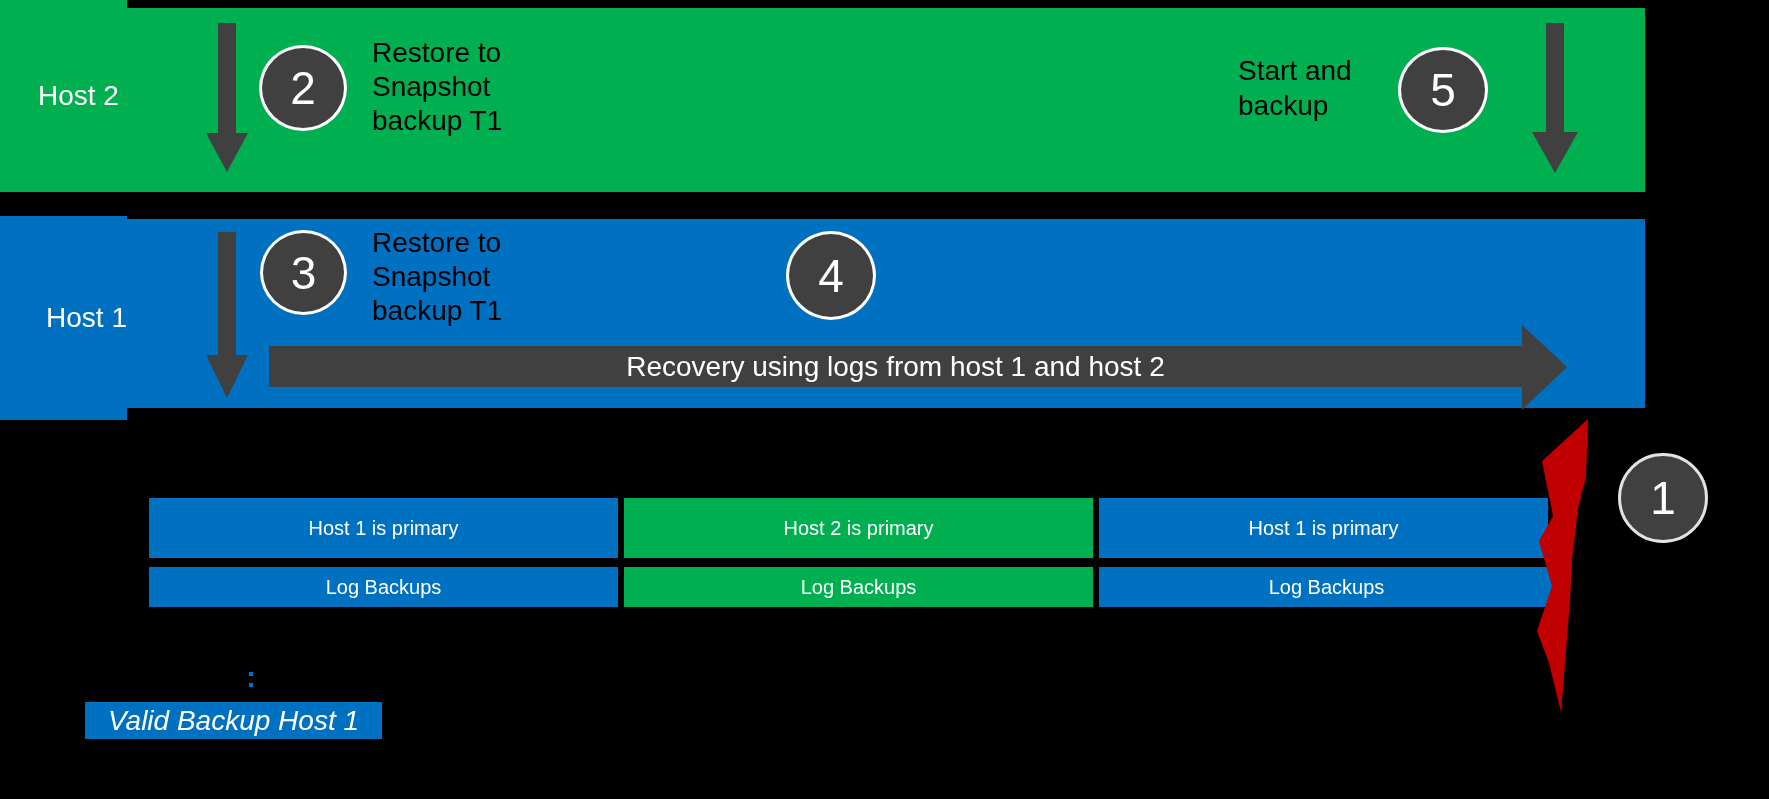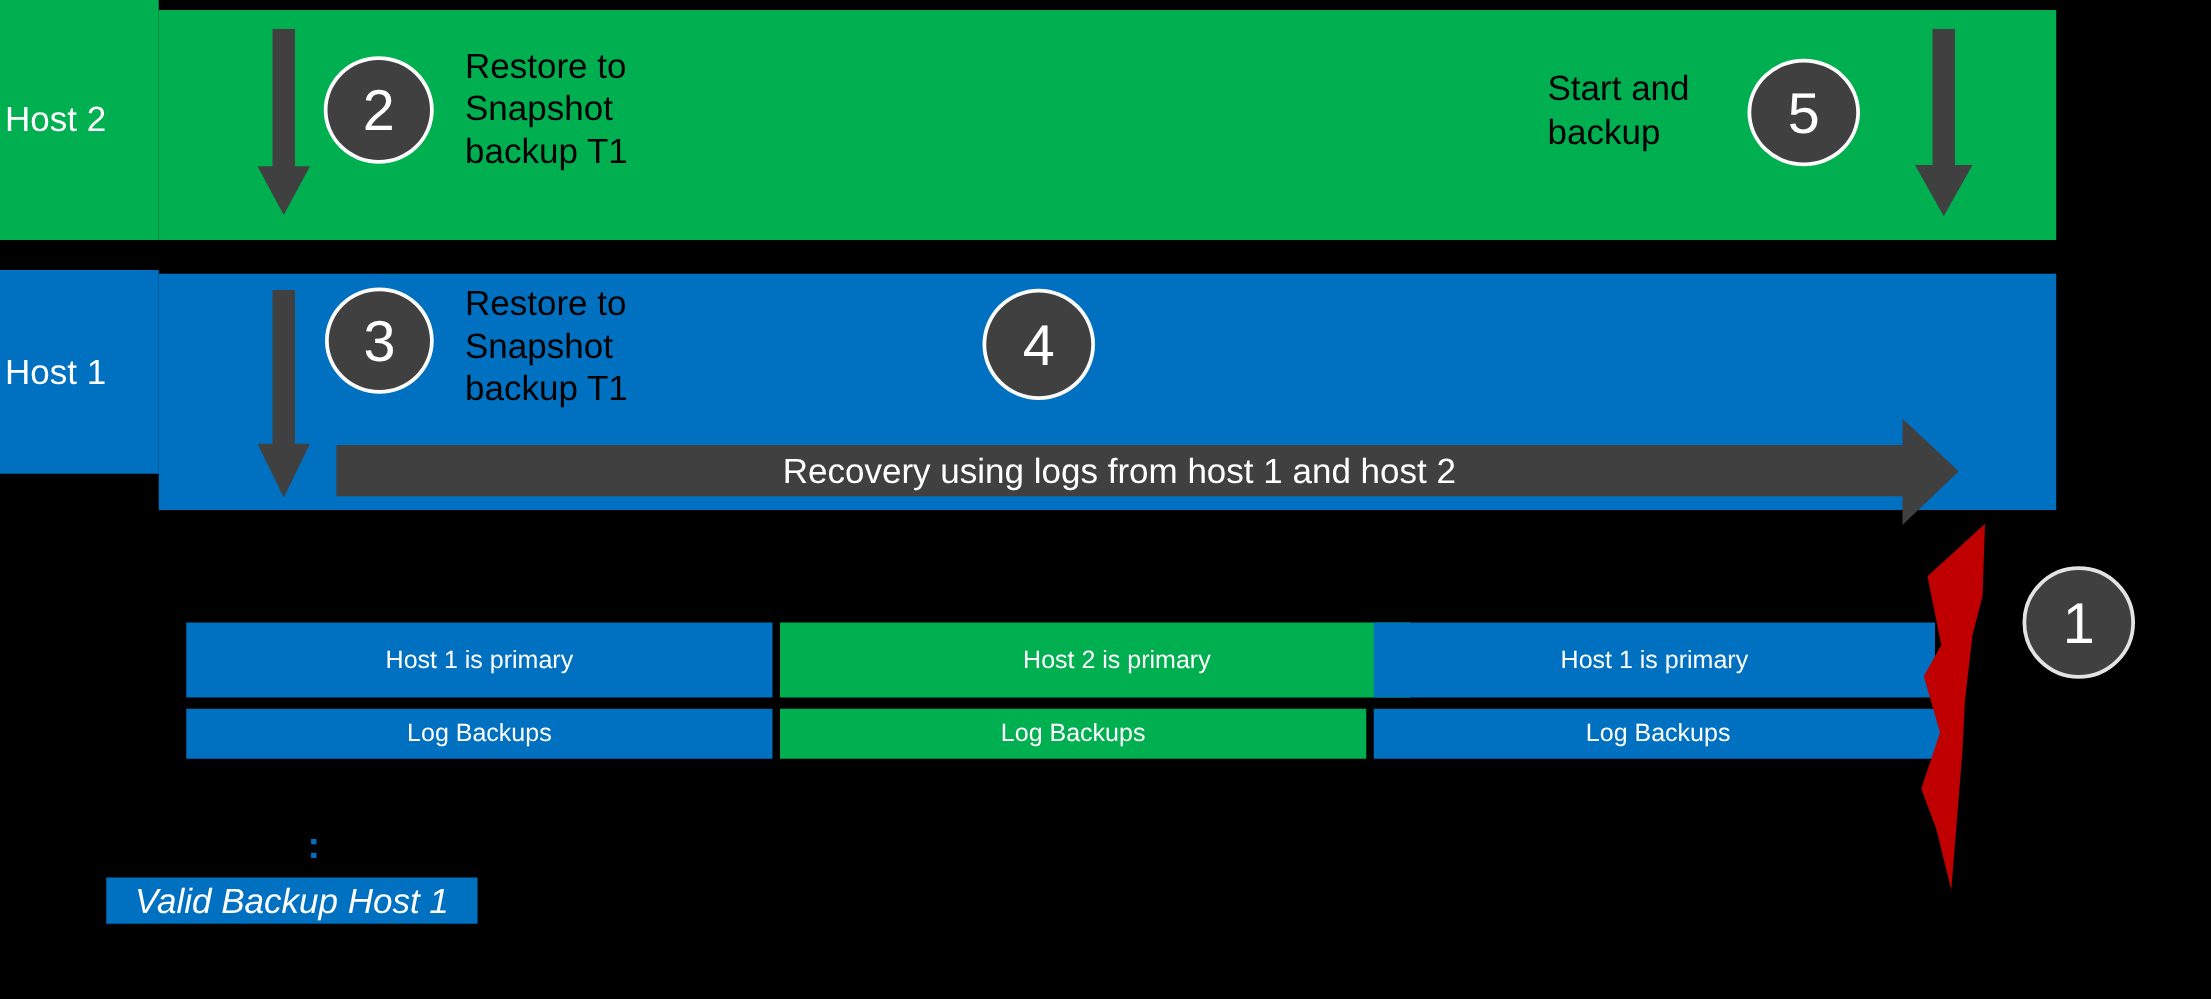--- a/index.html
+++ b/index.html
@@ -6,21 +6,21 @@
   .stage{
     position:relative;width:1769px;height:799px;overflow:hidden;
     background:var(--background,#000);
     font-family:"Liberation Sans",sans-serif;
     -webkit-font-smoothing:antialiased;
   }
   .abs{position:absolute;}
   .green-bg{background:var(--green,#00B050);}
   .blue-bg{background:var(--blue,#0070C0);}
   .lane-label{
-    display:flex;align-items:center;padding-left:4px;box-sizing:border-box;
+    display:flex;align-items:center;padding-left:38px;box-sizing:border-box;
     color:#fff;font-size:28px;
   }
   .note{color:#000;font-size:28px;line-height:34px;white-space:nowrap;}
   .step-circle{
     position:absolute;border-radius:50%;
     background:var(--dark,#404040);border:3px solid #fcfcfc;
     display:flex;align-items:center;justify-content:center;
     color:#fff;font-size:46px;box-sizing:border-box;
   }
   .seg{
@@ -74,21 +74,21 @@
   <div class="step-circle" style="left:1398px;top:47px;width:90px;height:86px;">
     <span>5</span>
   </div>
 
   <div class="abs arrow-icon" style="left:1532px;top:23px;width:46px;height:150px;">
     <svg width="46" height="150" viewBox="0 0 46 150">
       <polygon fill="currentColor" points="14,0 32,0 32,109 46,109 23,150 0,109 14,109"></polygon>
     </svg>
   </div>
 
-  <div class="abs blue-bg lane-label" style="left:0;top:216px;width:127px;height:163px;">
+  <div class="abs blue-bg lane-label" style="left:0;top:216px;width:127px;height:204px;justify-content:flex-end;">
     <span>Host 1</span>
   </div>
   <div class="abs blue-bg" style="left:127px;top:219px;width:1518px;height:189px;"></div>
 
   <div class="abs arrow-icon" style="left:206px;top:232px;width:42px;height:166px;">
     <svg width="42" height="166" viewBox="0 0 42 166">
       <polygon fill="currentColor" points="12,0 30,0 30,123 42,123 21,166 0,123 12,123"></polygon>
     </svg>
   </div>
 
@@ -99,31 +99,31 @@
   <div class="abs note" style="left:372px;top:226px;">
     <div>Restore to</div>
     <div>Snapshot</div>
     <div>backup T1</div>
   </div>
 
   <div class="step-circle" style="left:786px;top:231px;width:90px;height:89px;">
     <span>4</span>
   </div>
 
-  <div class="abs arrow-icon" style="left:269px;top:335px;width:1298px;height:88px;">
+  <div class="abs arrow-icon" style="left:269px;top:325px;width:1298px;height:88px;">
     <svg width="1298" height="88" viewBox="0 0 1298 88">
       <polygon fill="currentColor" points="0,21 1253,21 1253,0 1298,42 1253,85 1253,62 0,62"></polygon>
     </svg>
     <div class="recovery-label">Recovery using logs from host 1 and host 2</div>
   </div>
 
   <div class="seg blue-bg" style="left:149px;top:498px;width:469px;height:60px;">
     <span>Host 1 is primary</span>
   </div>
-  <div class="seg green-bg" style="left:624px;top:498px;width:469px;height:60px;padding-left:35px;">
+  <div class="seg green-bg" style="left:624px;top:498px;width:469px;height:60px;">
     <span>Host 2 is primary</span>
   </div>
   <div class="seg blue-bg" style="left:1099px;top:498px;width:449px;height:60px;">
     <span>Host 1 is primary</span>
   </div>
 
   <div class="seg blue-bg" style="left:149px;top:567px;width:469px;height:40px;">
     <span>Log Backups</span>
   </div>
   <div class="seg green-bg" style="left:624px;top:567px;width:469px;height:40px;">

